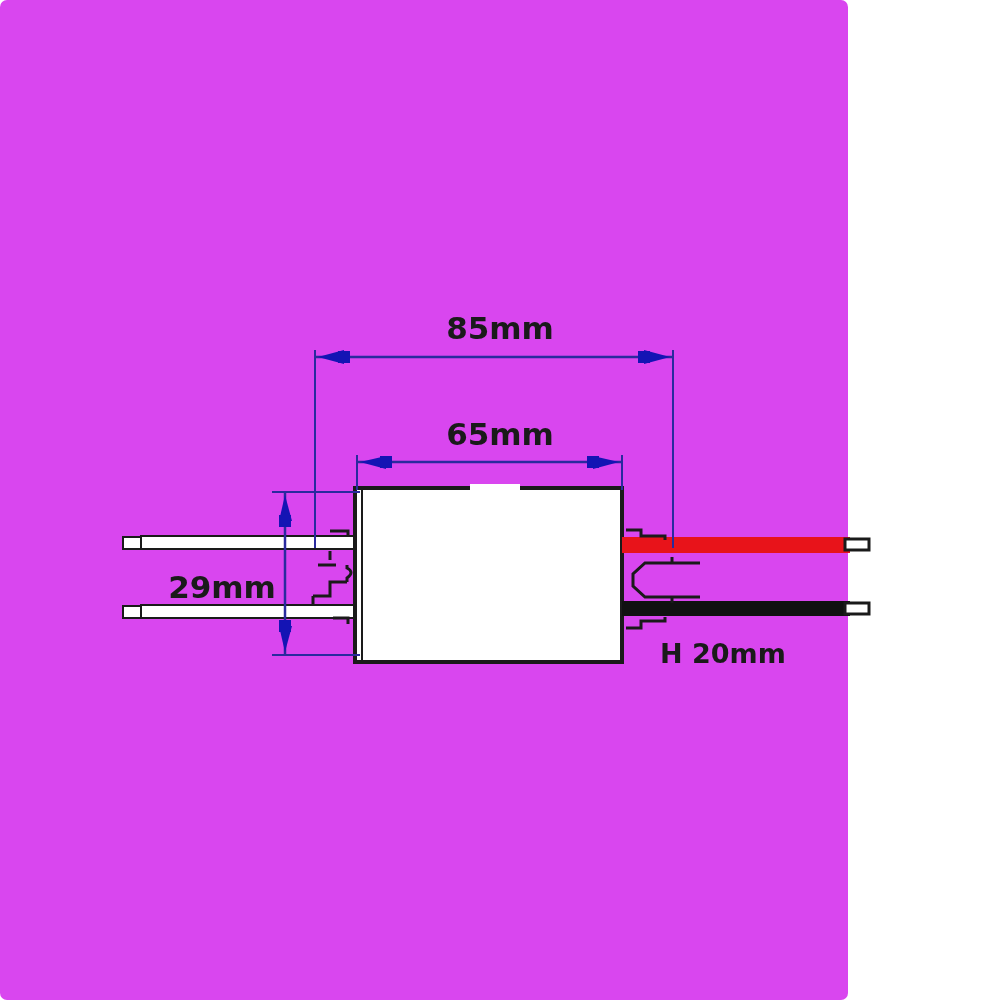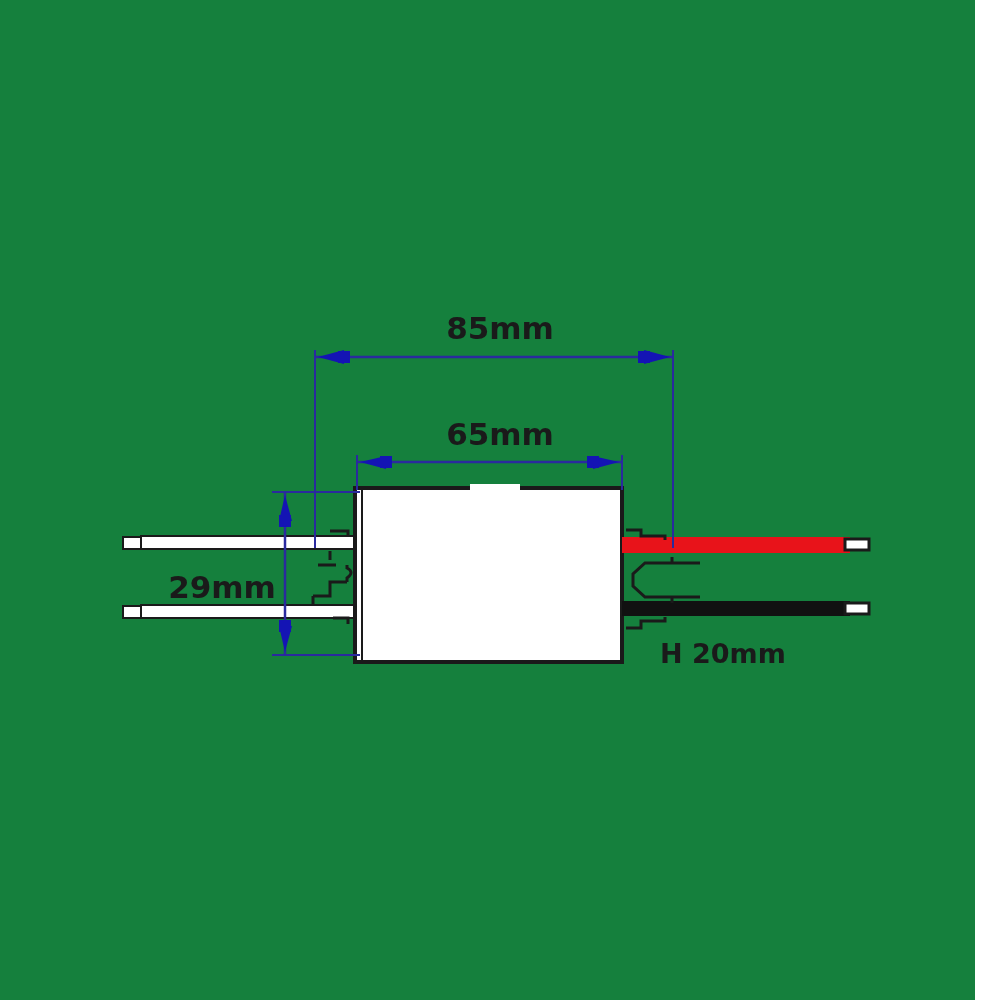--- a/index.html
+++ b/index.html
@@ -8,23 +8,24 @@
     background: #ffffff;
   }
   body {
     width: 1000px;
     height: 1000px;
     font-family: "DejaVu Sans", "Liberation Sans", sans-serif;
     overflow: hidden;
   }
   #drawing-root {
     position: relative;
-    width: 975px;
+    width: 848px;
     height: 1000px;
-    background: #15803d;
+    background: #d946ef;
+    border-radius: 7px;
   }
   #tech-svg {
     position: absolute;
     left: 0;
     top: 0;
     width: 1000px;
     height: 1000px;
     display: block;
   }
   .dim-text {

